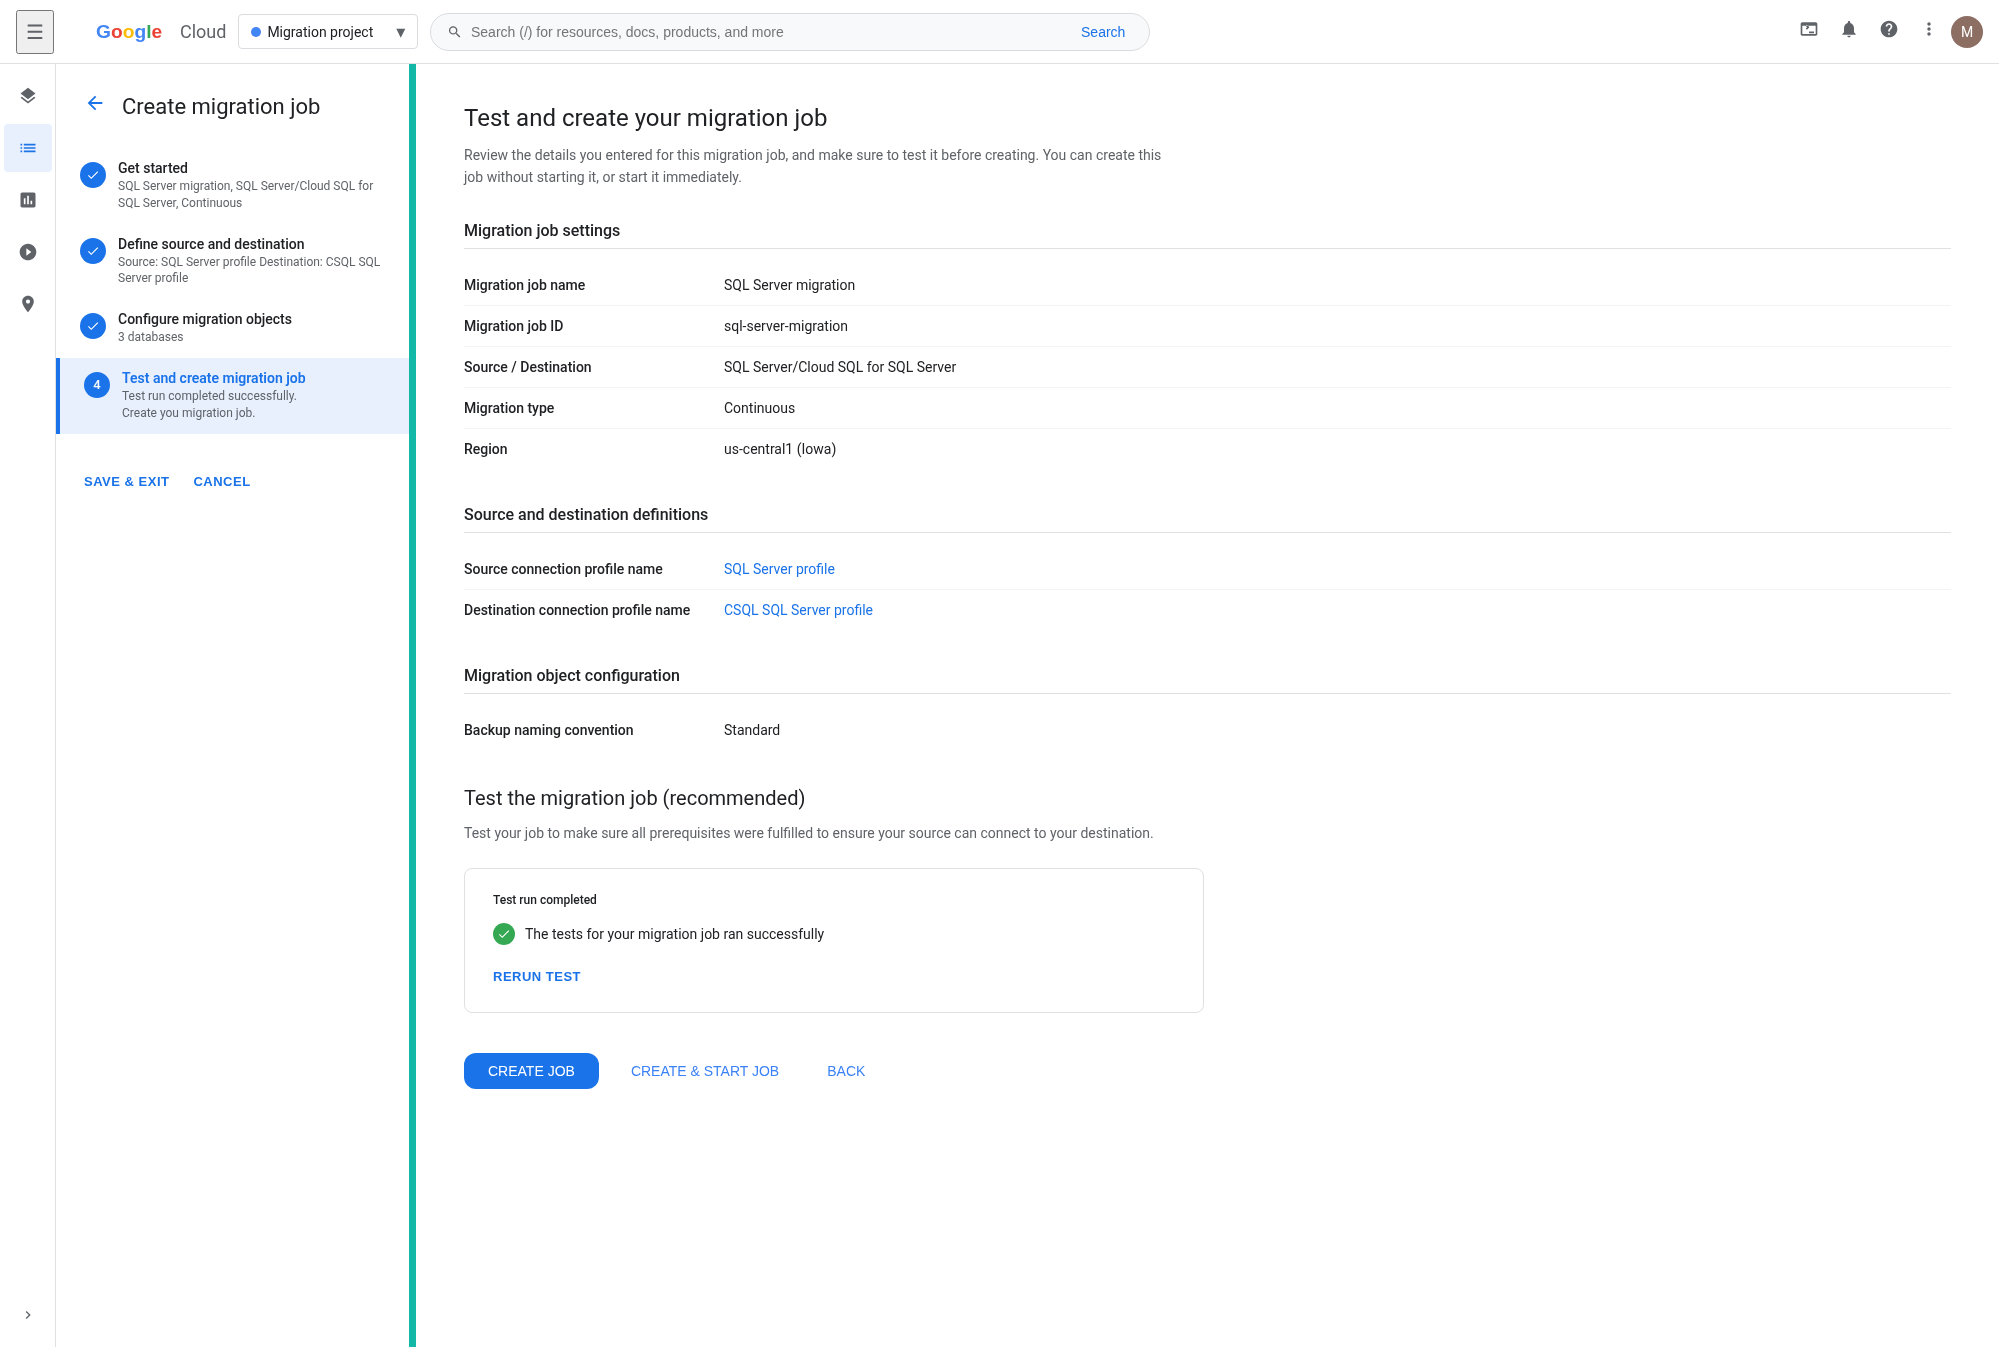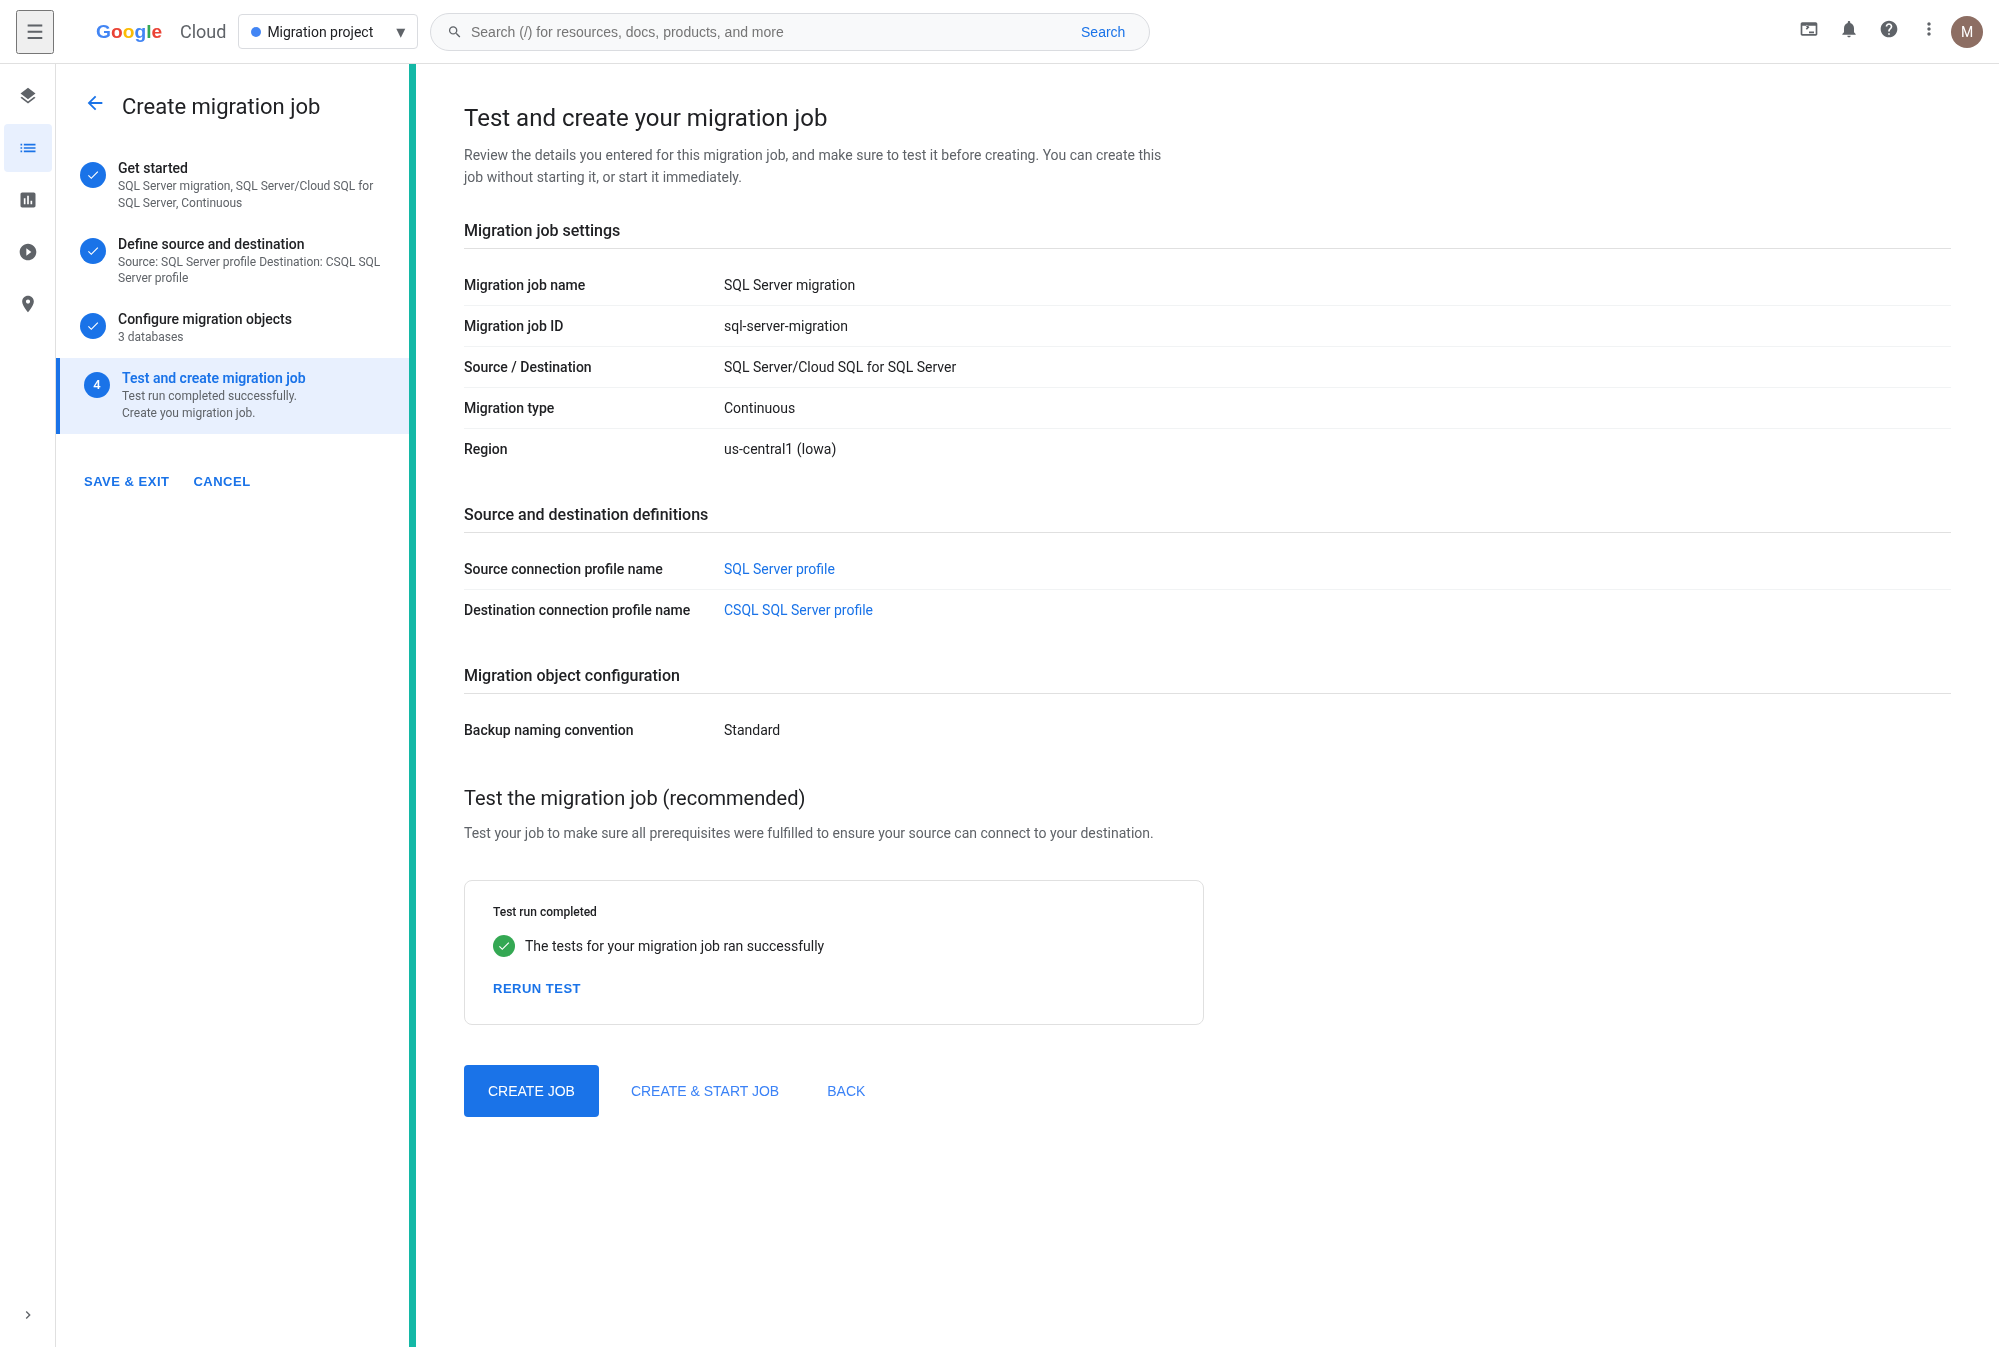--- a/index.html
+++ b/index.html
@@ -80,30 +80,30 @@
     .info-table { width: 100%; border-collapse: collapse; }
     .info-table tr { border-bottom: 1px solid #f1f3f4; }
     .info-table tr:last-child { border-bottom: none; }
     .info-table td { padding: 12px 16px 12px 0; vertical-align: top; }
     .info-table td:first-child { font-weight: 500; color: #202124; width: 260px; }
     .info-table td:last-child { color: #202124; }
     .link-blue { color: #1a73e8; text-decoration: none; cursor: pointer; }
 
     
     .test-section-title { font-size: 20px; font-weight: 400; color: #202124; margin-bottom: 12px; }
-    .test-desc { font-size: 14px; color: #5f6368; margin-bottom: 36px; line-height: 1.6; max-width: 700px; }
+    .test-desc { font-size: 14px; color: #5f6368; margin-bottom: 24px; line-height: 1.6; max-width: 700px; }
     .test-box { border: 1px solid #e0e0e0; border-radius: 8px; padding: 24px 28px; max-width: 740px; }
     .test-run-title { font-size: 12px; font-weight: 500; color: #202124; margin-bottom: 16px; }
     .test-result { display: flex; align-items: center; gap: 10px; font-size: 14px; color: #202124; margin-bottom: 20px; }
     .check-icon { width: 22px; height: 22px; border-radius: 50%; background: #34a853; display: flex; align-items: center; justify-content: center; color: #fff; font-size: 14px; flex-shrink: 0; }
     .rerun-btn { background: none; border: none; cursor: pointer; color: #1a73e8; font-size: 13px; font-weight: 600; padding: 4px 0; letter-spacing: 0.5px; }
 
     
     .bottom-actions { display: flex; align-items: center; gap: 16px; margin-top: 40px; }
-    .btn-primary { background: #1a73e8; color: #fff; border: none; border-radius: 4px; padding: 18px 24px; font-size: 14px; font-weight: 500; cursor: pointer; }
+    .btn-primary { background: #1a73e8; color: #fff; border: none; border-radius: 12px; padding: 10px 24px; font-size: 14px; font-weight: 500; cursor: pointer; }
     .btn-outlined-text { background: none; border: none; cursor: pointer; color: #3b82f6; font-size: 14px; font-weight: 500; padding: 10px 16px; }
   </style>
 </head>
 <body>
 
 <nav class="top-nav">
   <button class="hamburger">☰</button>
 
   <div class="google-cloud-logo">
     <svg width="24" height="24" viewBox="0 0 24 24">

